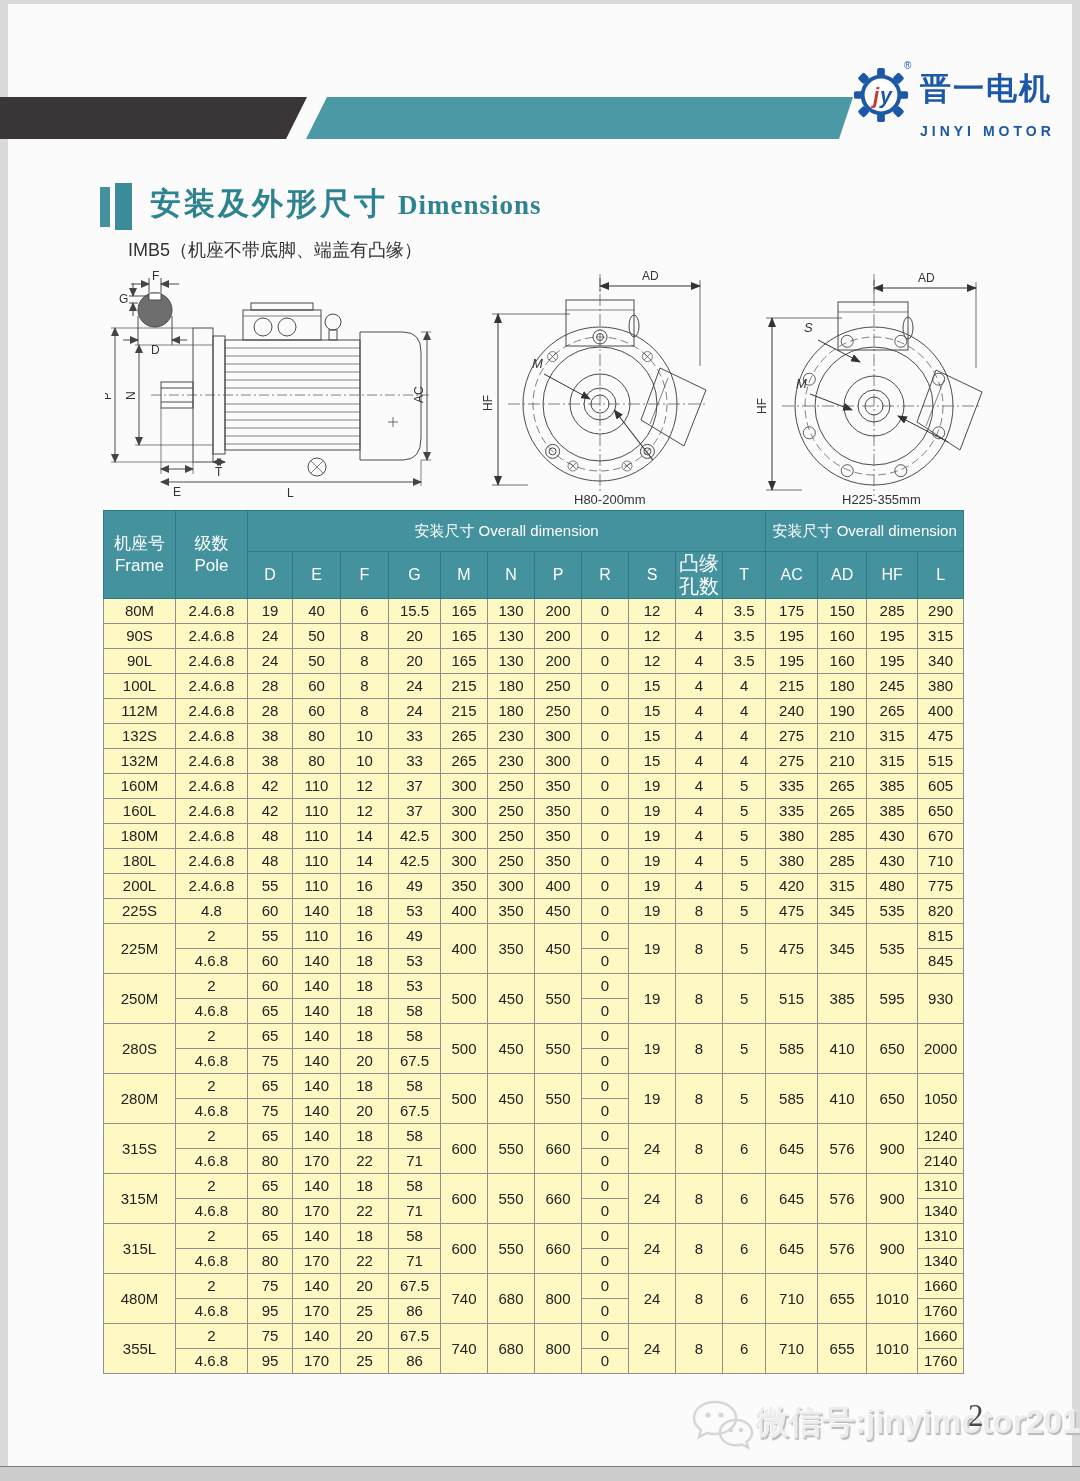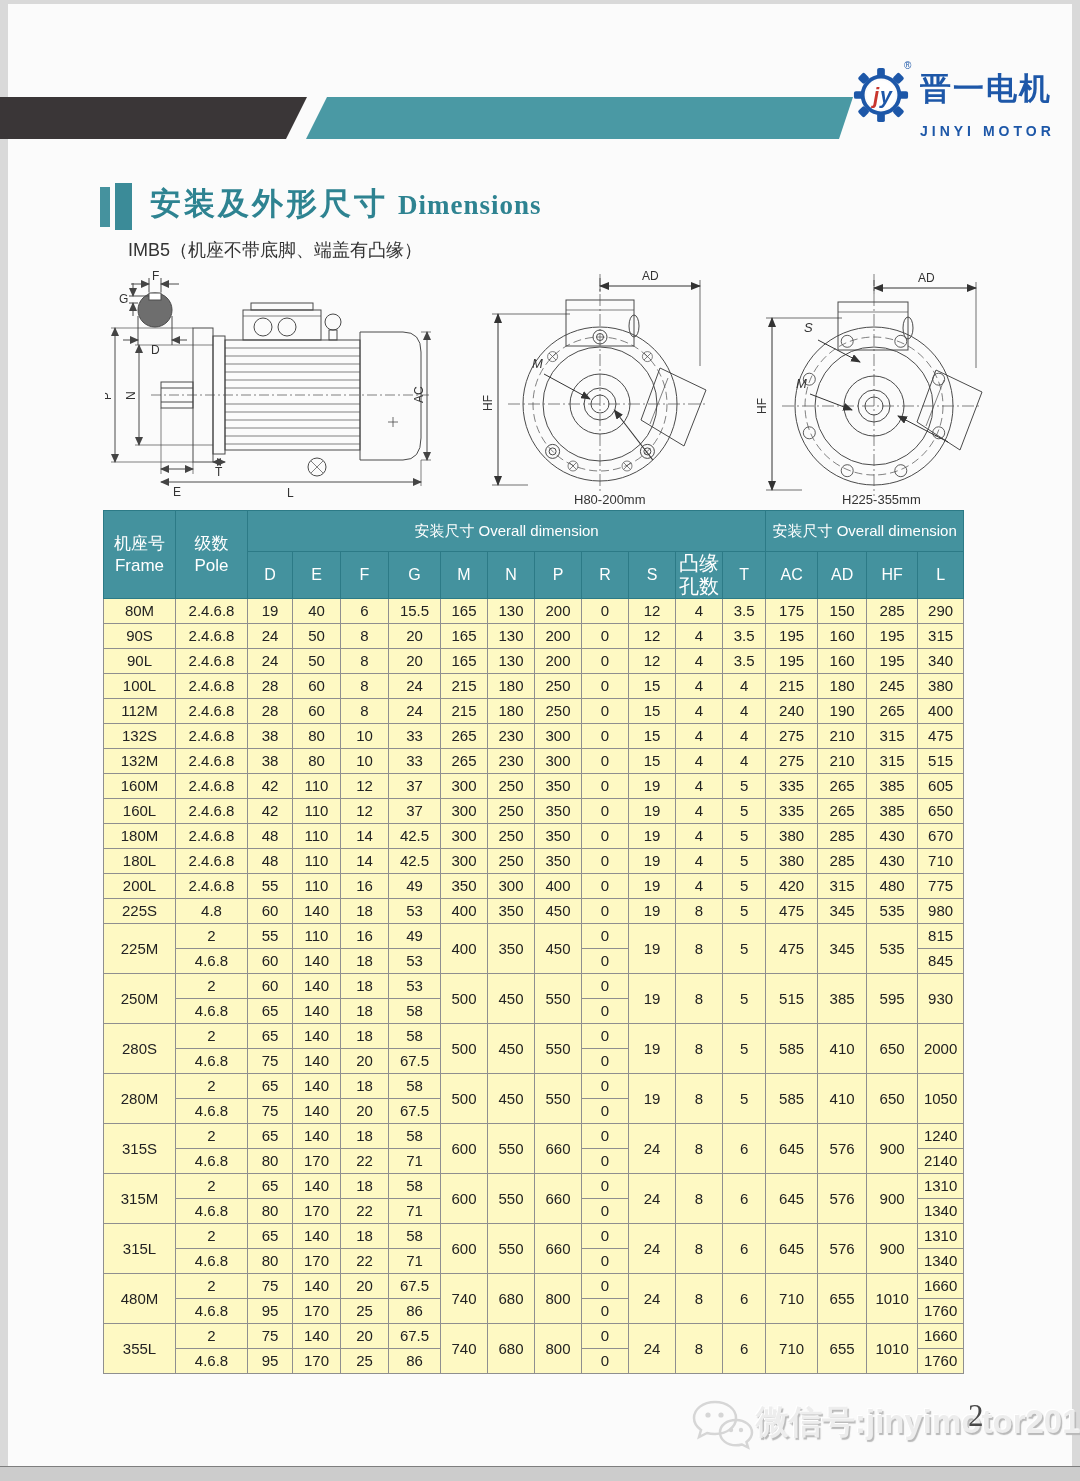--- a/index.html
+++ b/index.html
@@ -574,21 +574,21 @@
             <td>400</td>
             <td>350</td>
             <td>450</td>
             <td>0</td>
             <td>19</td>
             <td>8</td>
             <td>5</td>
             <td>475</td>
             <td>345</td>
             <td>535</td>
-            <td>980</td>
+            <td>820</td>
           </tr>
           <tr>
             <td rowspan="2">225M</td>
             <td>2</td>
             <td>55</td>
             <td>110</td>
             <td>16</td>
             <td>49</td>
             <td rowspan="2">400</td>
             <td rowspan="2">350</td>

